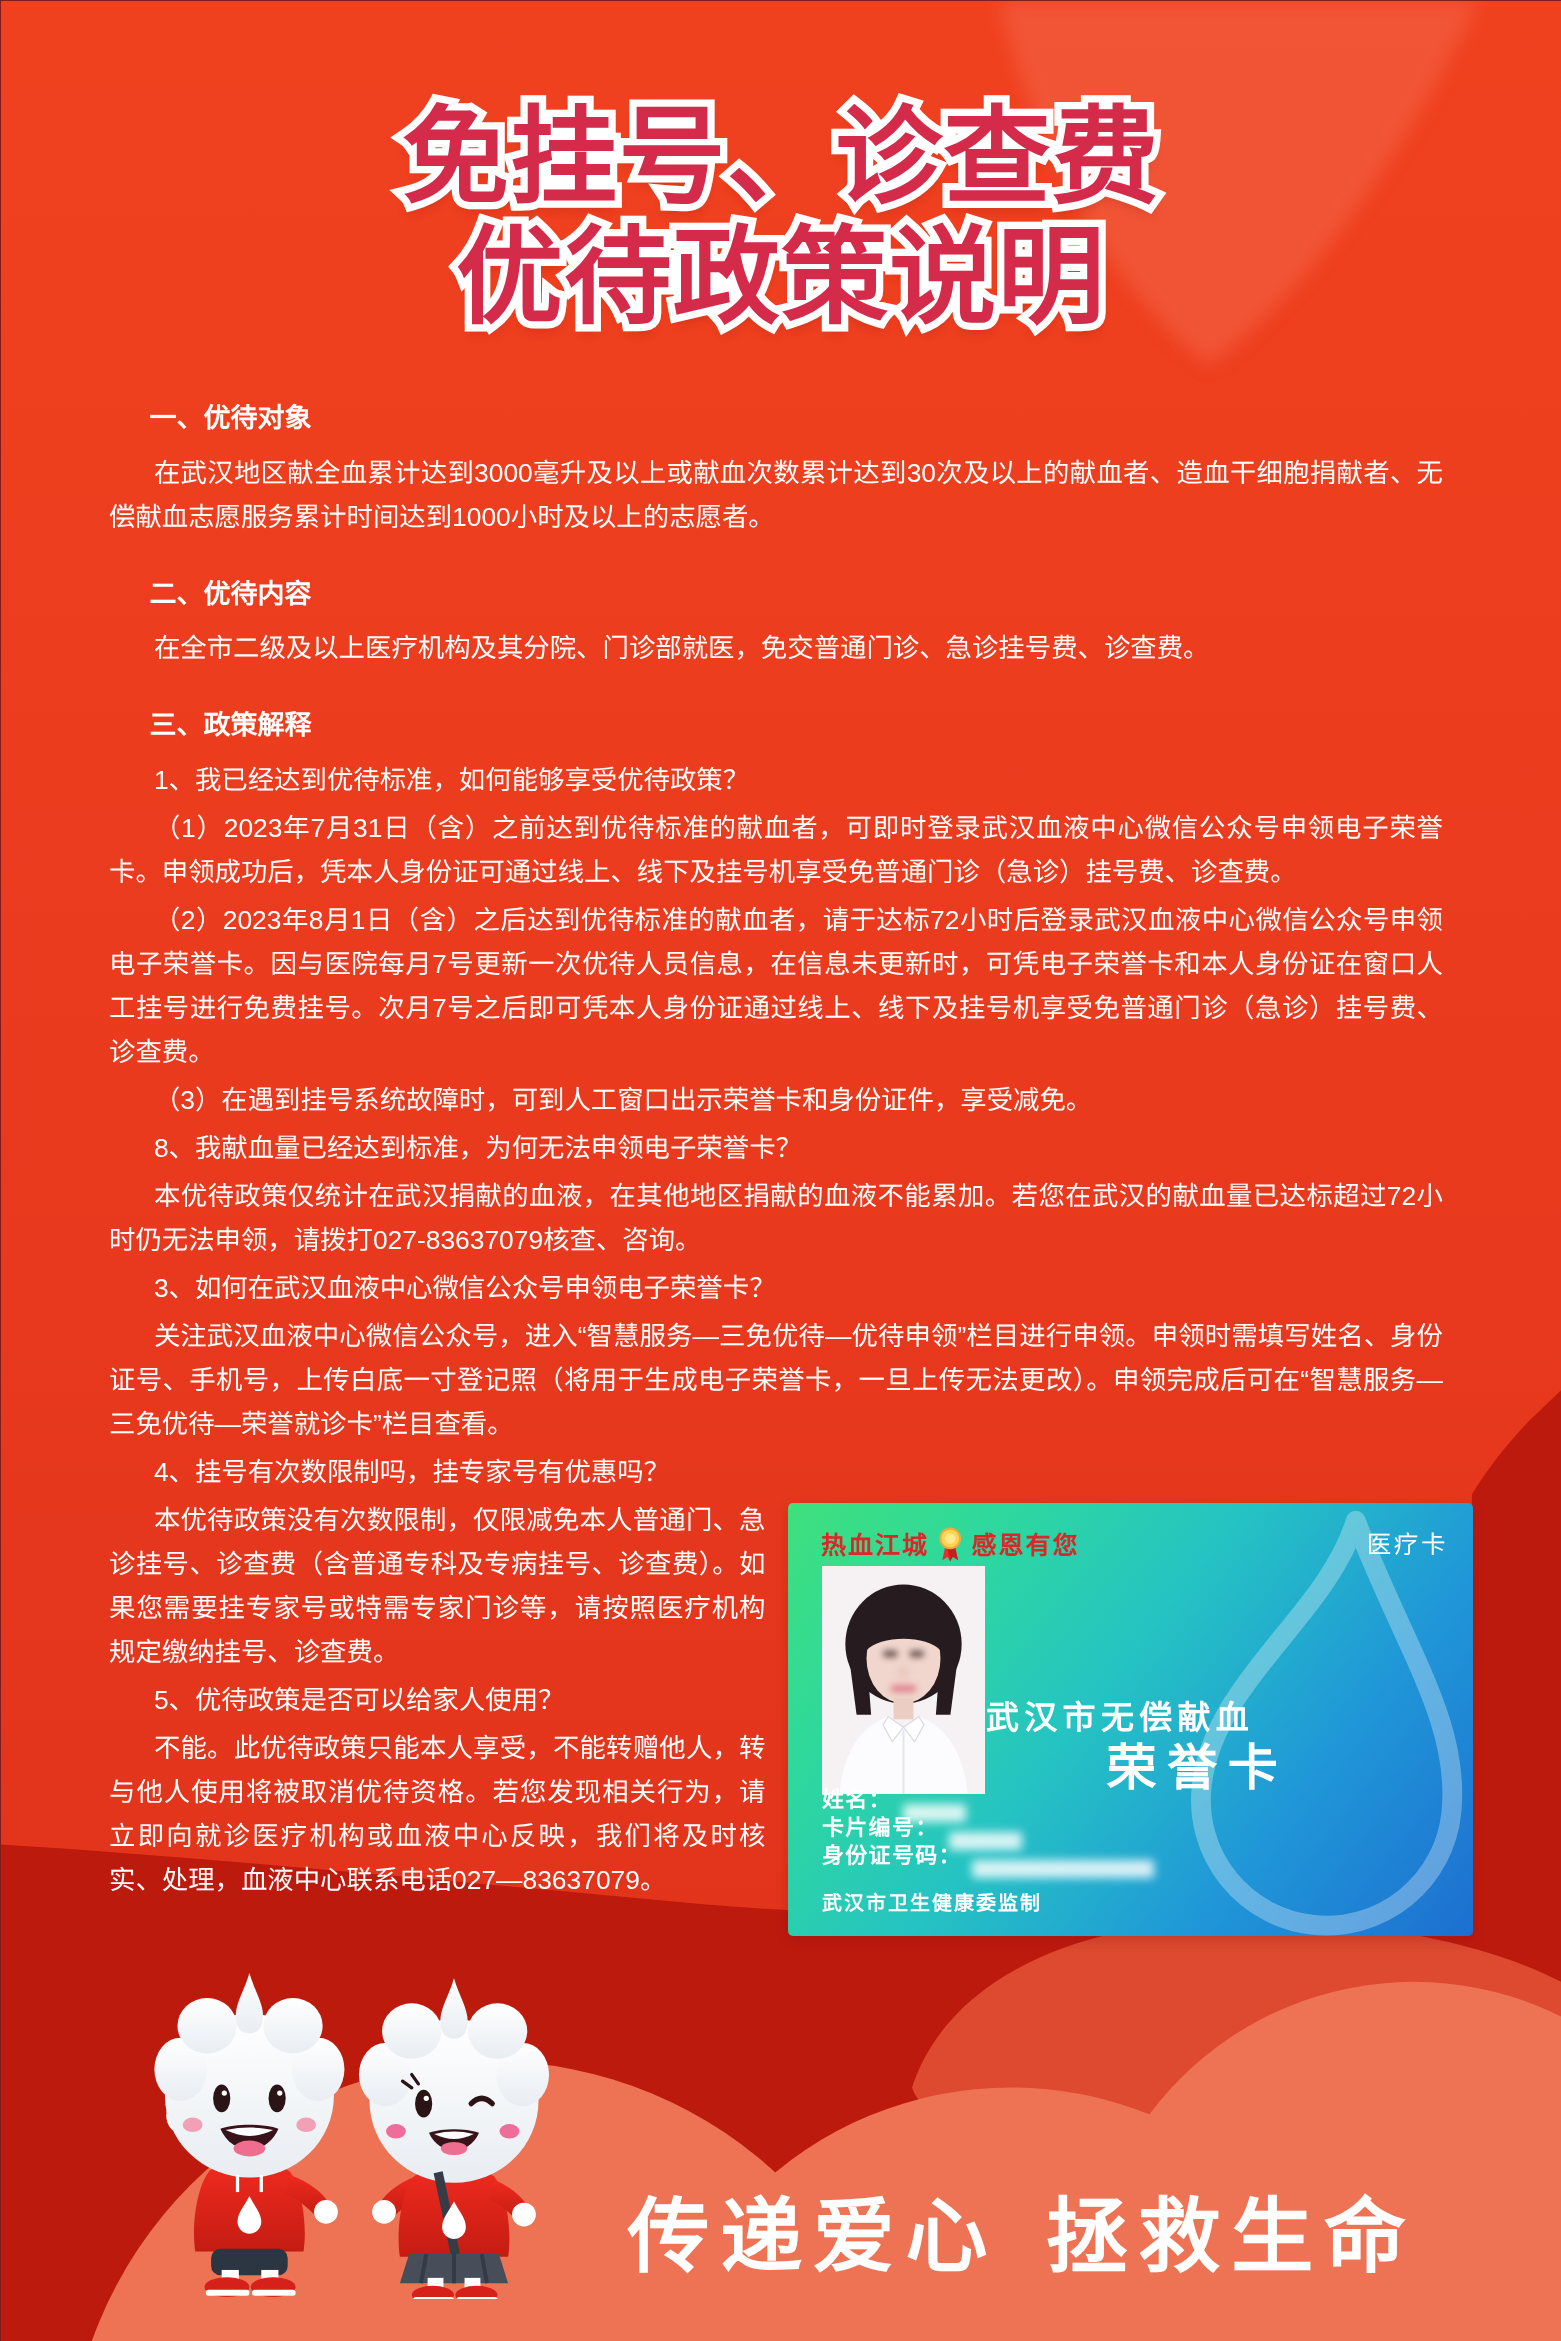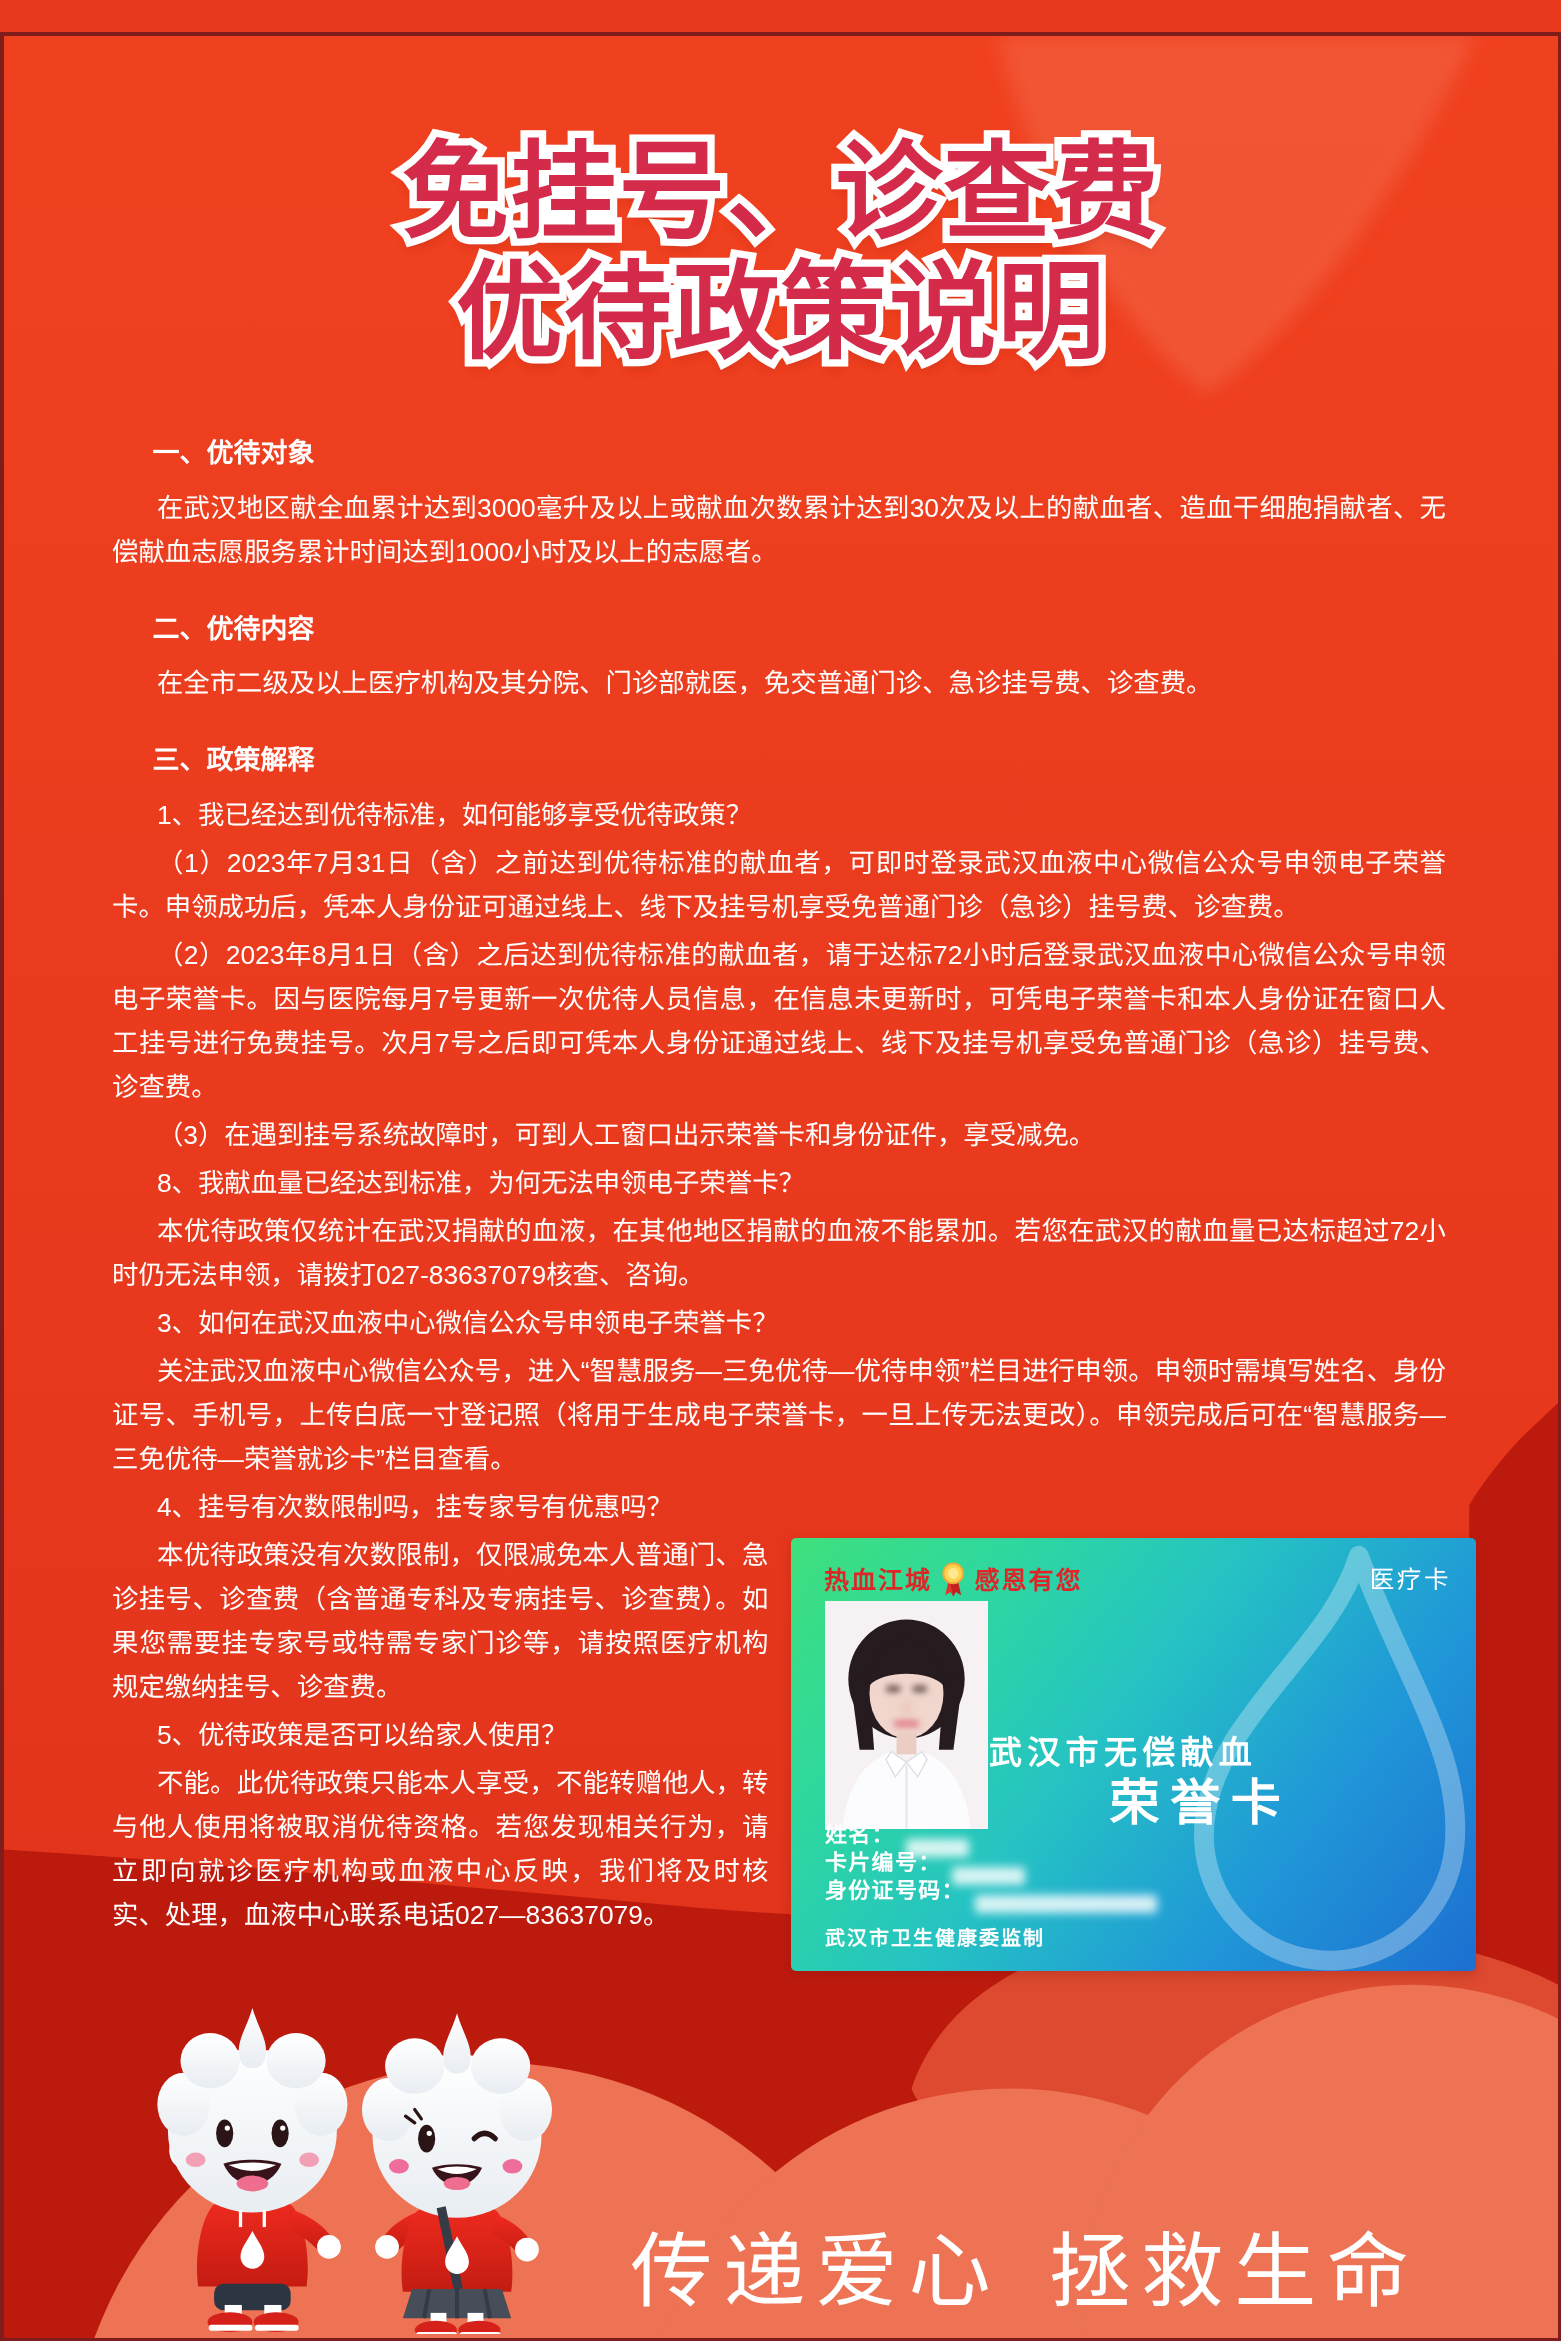--- a/index.html
+++ b/index.html
@@ -1,18 +1,18 @@
 <!DOCTYPE html>
 <html lang="zh-CN" style="font-size:10.6px"><head>
 <meta charset="utf-8">
 <style>
   html,body{margin:0;padding:0;}
   body{width:1562px;height:2342px;position:relative;overflow:hidden;
        font-family:"Liberation Sans","DejaVu Sans",sans-serif;background:#e8391e;}
-  .poster{position:absolute;inset:0;overflow:hidden;border:4px solid #7f1d1d;box-sizing:border-box;margin-top:32px;}
+  .poster{position:absolute;inset:0;overflow:hidden;border:1px solid #7f1d1d;box-sizing:border-box;}
   svg.bg{position:absolute;left:0;top:0;width:100%;height:100%;z-index:0;}
 
   
   .title{position:absolute;top:96px;left:0;width:100%;text-align:center;z-index:2;}
   .title-line{position:relative;display:block;font-size:107px;line-height:120px;font-weight:900;
               color:#d42b4b;letter-spacing:1.3px;}
   .title-line::before{content:attr(data-text);position:absolute;left:0;right:0;top:0;
               -webkit-text-stroke:14.5px #ffffff;z-index:-1;
               text-shadow:0 9.3px 10.6px rgba(150,25,15,.30);}
 
@@ -47,21 +47,21 @@
       background:rgba(255,255,255,.82);filter:blur(4.6px);}
   .fv-name{width:63px;}
   .fv-cardno{width:73px;}
   .fv-idno{width:182px;}
   .card-footer{position:absolute;left:34px;bottom:10.6px;color:#fff;font-size:20px;
                font-weight:600;letter-spacing:2px;z-index:2;}
 
   
   .mascots{position:absolute;left:149px;top:1968px;width:410px;height:330px;z-index:3;}
   .slogan{position:absolute;left:595px;top:2169px;width:852px;z-index:3;display:flex;
-          justify-content:center;gap:48px;color:#ffffff;font-size:82px;font-weight:400;
+          justify-content:center;gap:48px;color:#ffffff;font-size:82px;font-weight:700;
           letter-spacing:10.6px;white-space:nowrap;align-items:flex-end;}
 </style>
 </head>
 <body>
 
 <div class="poster">
 
   <svg class="bg" viewBox="0 0 2363 3544" preserveAspectRatio="none">
     <defs>
       <linearGradient id="baseGrad" x1="0" y1="0" x2="0" y2="1">

